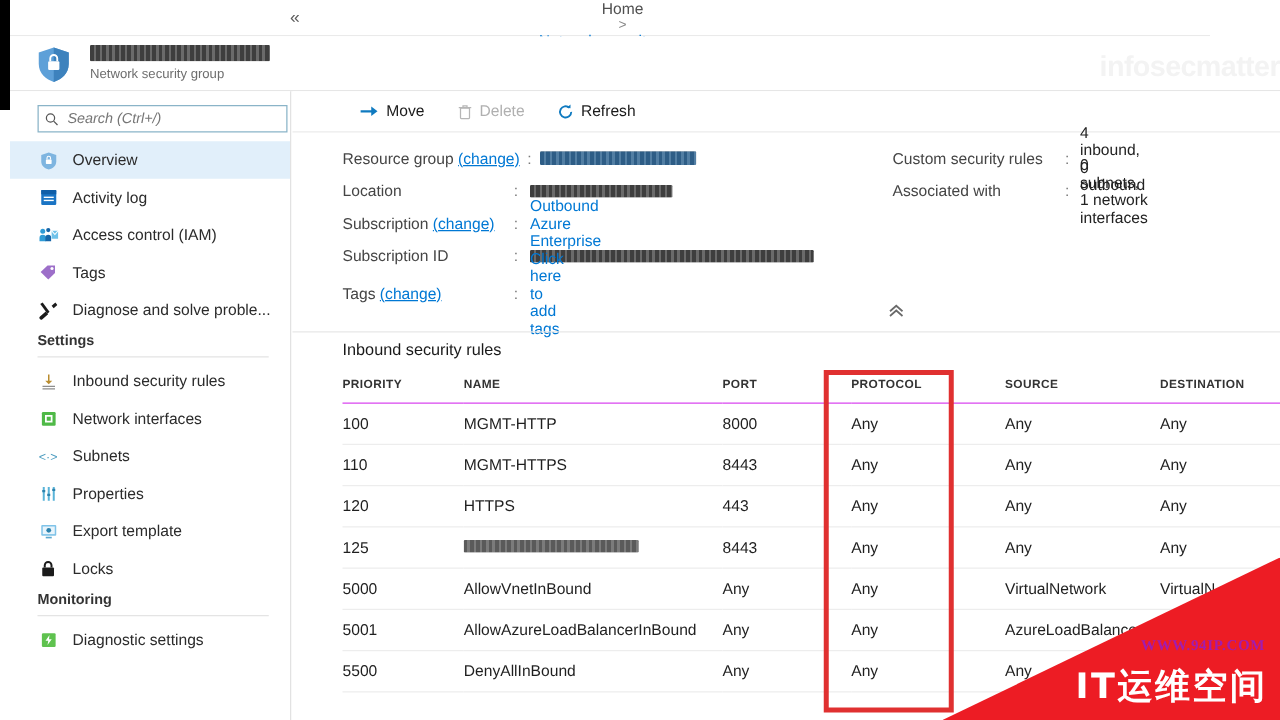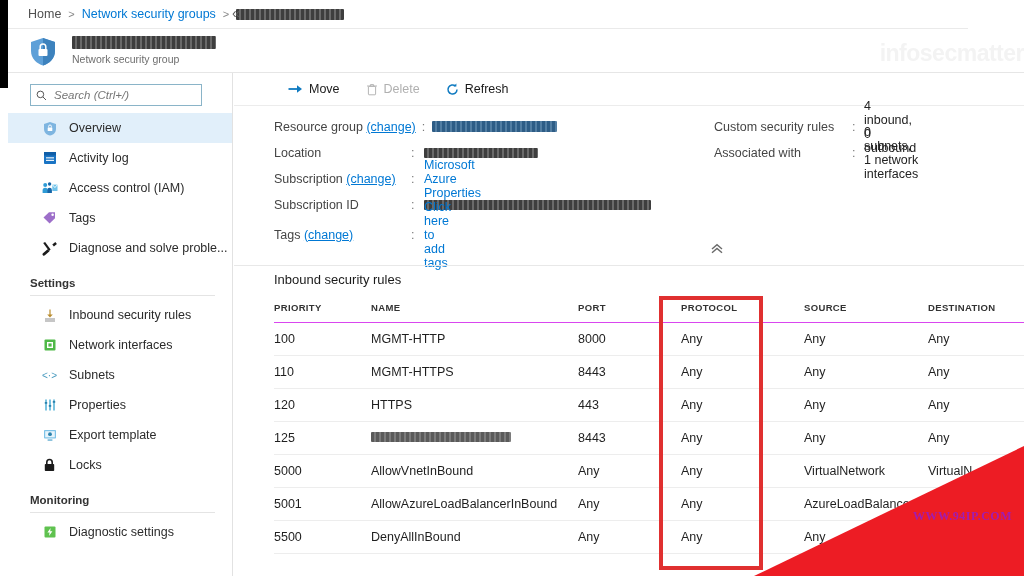--- a/index.html
+++ b/index.html
@@ -29,20 +29,21 @@
   }
   
   .breadcrumb {
     position: absolute; left: 8px; top: 0;
     width: 960px; height: 29px;
     background: #ffffff;
     border-bottom: 1px solid #eaeaea;
     display: flex; align-items: center;
     padding-left: 20px;
     font-size: 12.5px;
+    flex-direction: column;
   }
   .crumb-link { color: #0078d4; cursor: pointer; }
   .crumb-home { color: #505050; cursor: pointer; }
   .crumb-sep { color: #888; margin: 0 7px; font-size: 11px; }
   .redact {
     display: inline-block;
     background: #5a5a5a;
     border-radius: 1px;
     background-image: repeating-linear-gradient(
        90deg, #5a5a5a 0px, #5a5a5a 3px, #7b7b7b 3px, #7b7b7b 5px);
@@ -85,21 +86,21 @@
   
   .sidebar {
     position: absolute; left: 8px; top: 73px;
     width: 225px; height: 503px;
     background: #ffffff;
     border-right: 1px solid #e2e2e2;
     overflow: hidden;
   }
   .search-wrap {
     position: absolute; left: 22px; top: 11px;
-    width: 172px; height: 22px;
+    width: 200px; height: 22px;
     border: 1px solid #8ab4c8;
     background: #ffffff;
     display: flex; align-items: center;
   }
   .search-icon { margin-left: 5px; margin-right: 5px; display: flex; }
   .search-input {
     border: none; outline: none;
     font-size: 11.5px; font-style: italic;
     color: #8a8a8a; width: 140px;
     font-family: "Liberation Sans", sans-serif;
@@ -108,33 +109,33 @@
   .collapse-chevron {
     position: absolute; left: 232px; top: 6px;
     font-size: 14px; color: #5c5c5c;
     cursor: pointer; line-height: 14px;
   }
   .navlist { position: absolute; left: 0; top: 40px; width: 225px; }
   .navitem {
     position: relative;
     height: 30px;
     display: flex; align-items: center;
-    padding-left: 33px;
+    padding-left: 22px;
     font-size: 12.5px; color: #2b2b2b;
     cursor: pointer;
   }
   .navitem.selected { background: #e1effa; }
   .navitem .ico {
     width: 17px; height: 17px; margin-right: 11px;
     display: flex; align-items: center; justify-content: center;
     flex: 0 0 17px;
   }
   .section-head {
     padding-left: 22px;
-    margin-top: 10px;
+    margin-top: 0;
     font-size: 11.5px; font-weight: bold; color: #333;
     height: 20px; display: flex; align-items: center;
   }
   .section-rule {
     margin: 2px 18px 4px 22px;
     border-bottom: 1px solid #e4e4e4;
   }
   
   .main {
     position: absolute; left: 234px; top: 73px;
@@ -489,21 +490,21 @@
 
       <div class="prop-row lcol" style="top:38px">
         <span class="prop-label">Location</span>
         <span class="prop-colon" style="position:absolute;left:137px">:</span>
         <span class="redact dark" style="position:absolute;left:150px;width:114px;height:10px"></span>
       </div>
 
       <div class="prop-row lcol" style="top:64px">
         <span class="prop-label"><span>Subscription</span>&nbsp;<span class="chg">(change)</span></span>
         <span class="prop-colon" style="position:absolute;left:137px">:</span>
-        <span class="prop-value link" style="position:absolute;left:150px">Microsoft Azure Properties</span>
+        <span class="prop-value link" style="position:absolute;left:150px">Outbound Azure Enterprise</span>
       </div>
 
       <div class="prop-row lcol" style="top:90px">
         <span class="prop-label">Subscription ID</span>
         <span class="prop-colon" style="position:absolute;left:137px">:</span>
         <span class="redact dark" style="position:absolute;left:150px;width:227px;height:10px"></span>
       </div>
 
       <div class="prop-row lcol" style="top:120px">
         <span class="prop-label"><span>Tags</span>&nbsp;<span class="chg">(change)</span></span>
@@ -618,15 +619,16 @@
 
   </div>
 
   <div class="redbox"></div>
 
   <div class="wm-corner">
     <svg class="wm-tri" viewBox="0 0 270 130" preserveAspectRatio="none">
       <polygon points="270,0 270,130 0,130" fill="#ed1c24"></polygon>
     </svg>
     <div class="wm-url">WWW.94IP.COM</div>
+    <div class="wm-cn">IT运维空间</div>
   </div>
 
 </div>
 
 </body></html>

